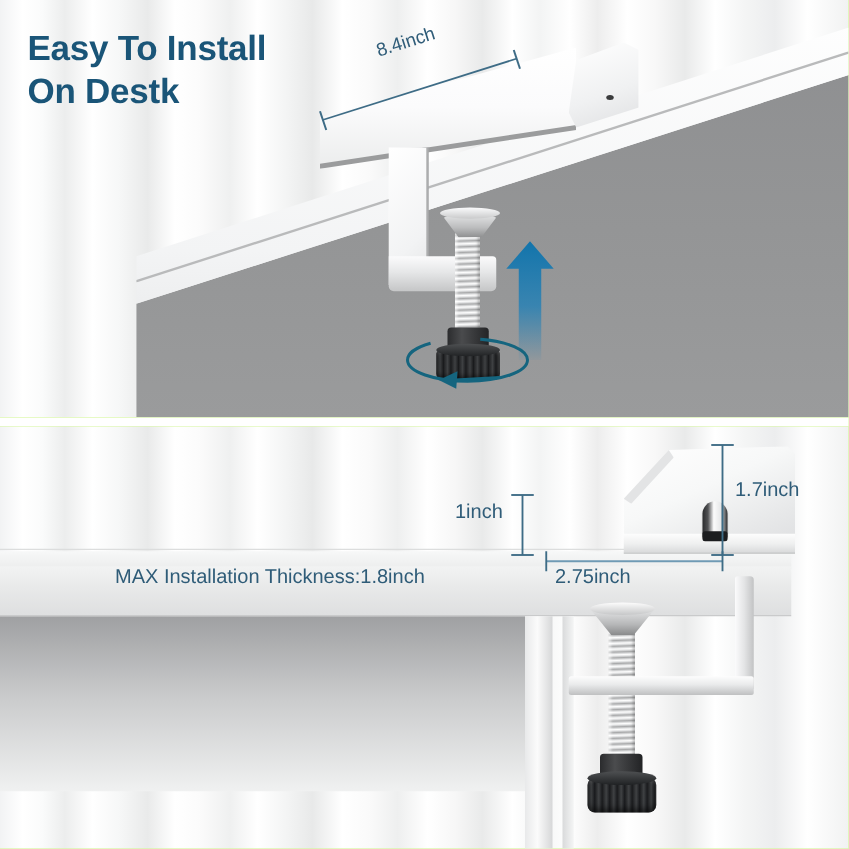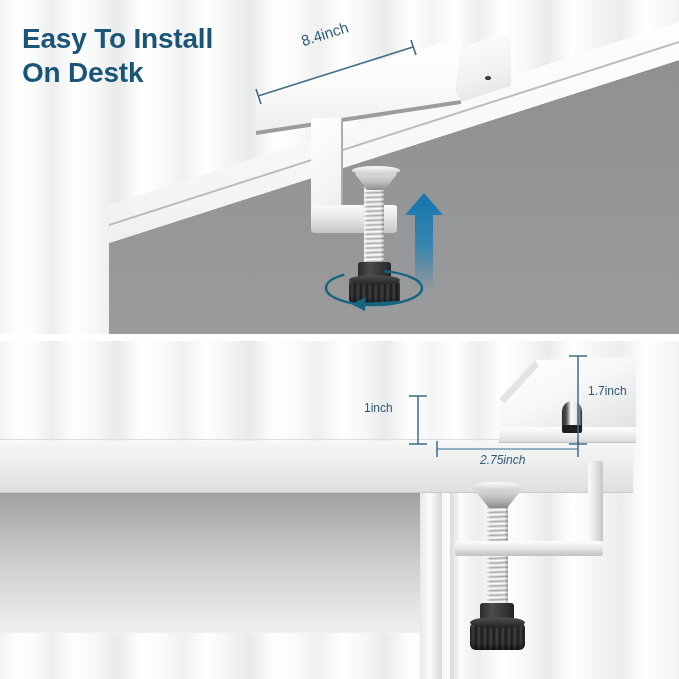--- a/index.html
+++ b/index.html
@@ -265,27 +265,27 @@
   #b-knob-top-ell{
     position:absolute; z-index:25; left:470px; top:276px;
     width:55px; height:11px; border-radius:50%;
     background:linear-gradient(180deg,#4e5052,#202224);
   }
 
   
   svg.overlay{ position:absolute; left:0; top:0; overflow:visible; z-index:32; }
   .dimtxt{
     position:absolute; z-index:34;
-    color:#2f5c78; font-size:12px; white-space:nowrap;
+    color:#2f5c78; font-size:16px; white-space:nowrap;
     font-family:"Liberation Sans", sans-serif;
   }
   #lbl-84{ left:299px; top:33px; transform:rotate(-17.5deg); transform-origin:0 0; font-size:15px; }
   #lbl-1in{ left:364px; top:401px; }
   #lbl-17in{ left:588px; top:384px; }
-  #lbl-275in{ left:480px; top:453px;font-style:italic; }
+  #lbl-275in{ left:444px; top:453px; }
   #lbl-max{ left:92px; top:453px; font-size:16px; }
 </style>
 </head>
 <body>
 
 <div id="stage">
 
   <div class="panel" id="panel-top">
     <div class="curtain"></div>
 
@@ -389,14 +389,15 @@
     <g>
       <line x1="437" y1="449" x2="578" y2="449" stroke="#6f9ab4" stroke-width="1.5"></line>
       <line x1="437" y1="441" x2="437" y2="457" stroke="#3e6c86" stroke-width="1.5"></line>
       <line x1="578" y1="441" x2="578" y2="457" stroke="#3e6c86" stroke-width="1.5"></line>
     </g>
   </svg>
 
   <div class="dimtxt" id="lbl-1in">1inch</div>
   <div class="dimtxt" id="lbl-17in">1.7inch</div>
   <div class="dimtxt" id="lbl-275in">2.75inch</div>
+  <div class="dimtxt" id="lbl-max">MAX Installation Thickness:1.8inch</div>
 
 </div>
 
 </body></html>

